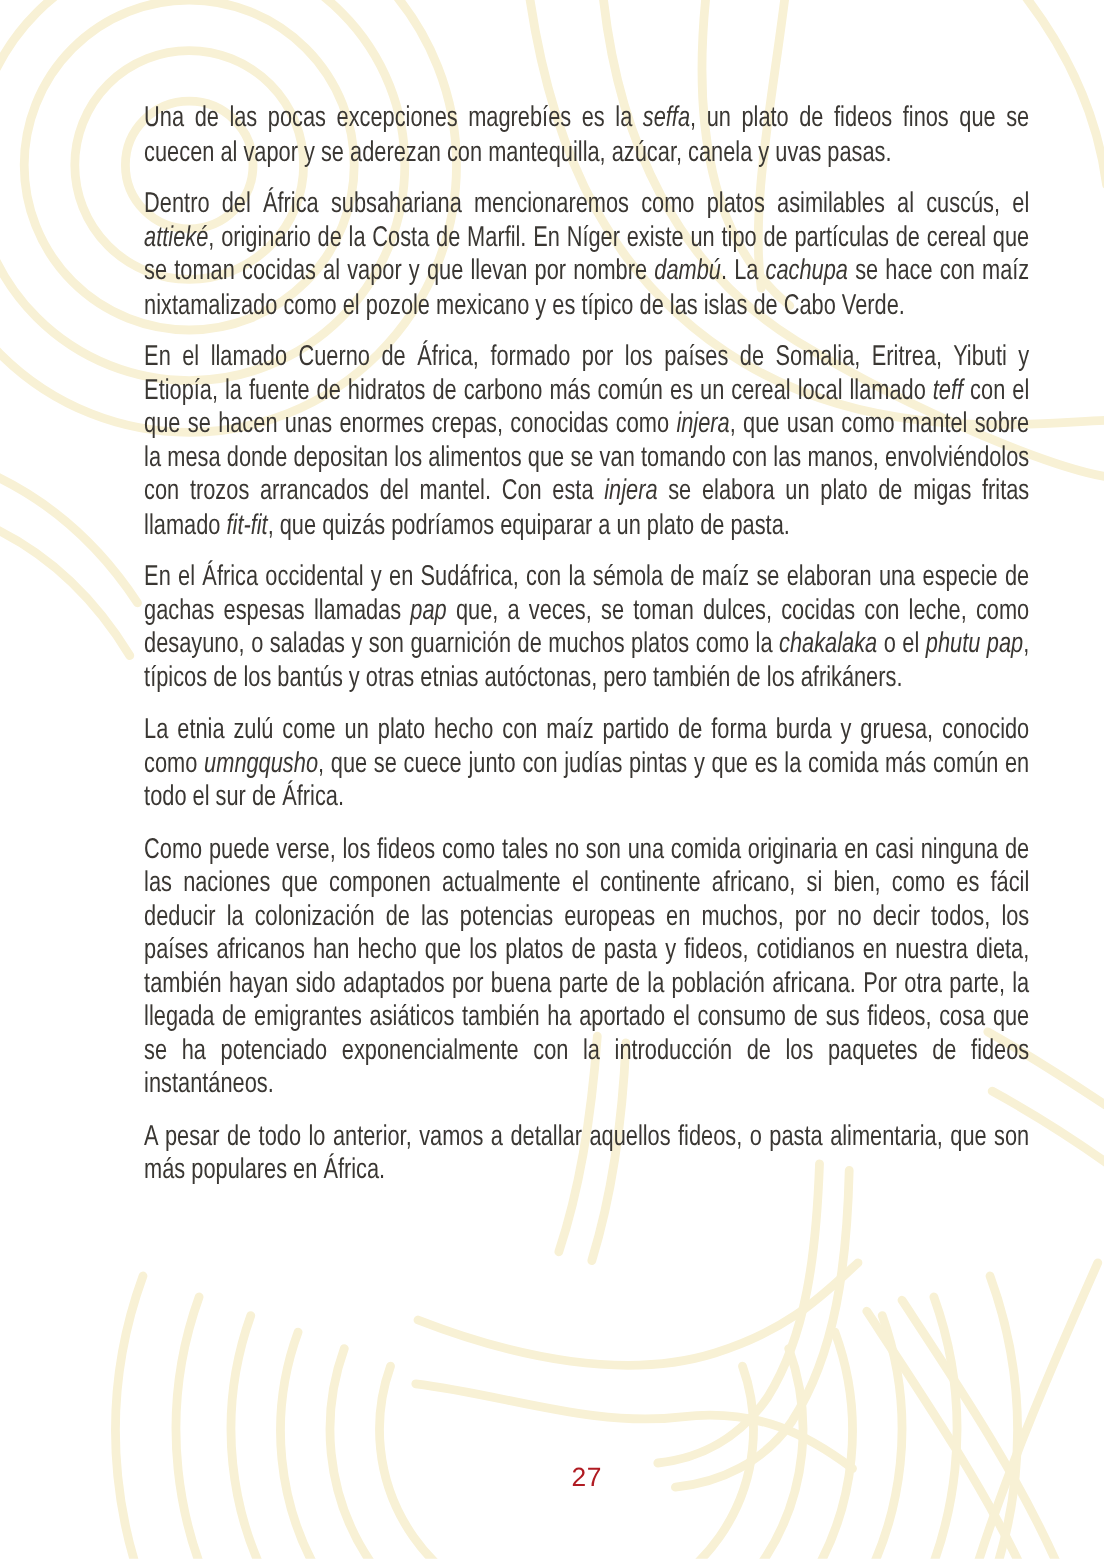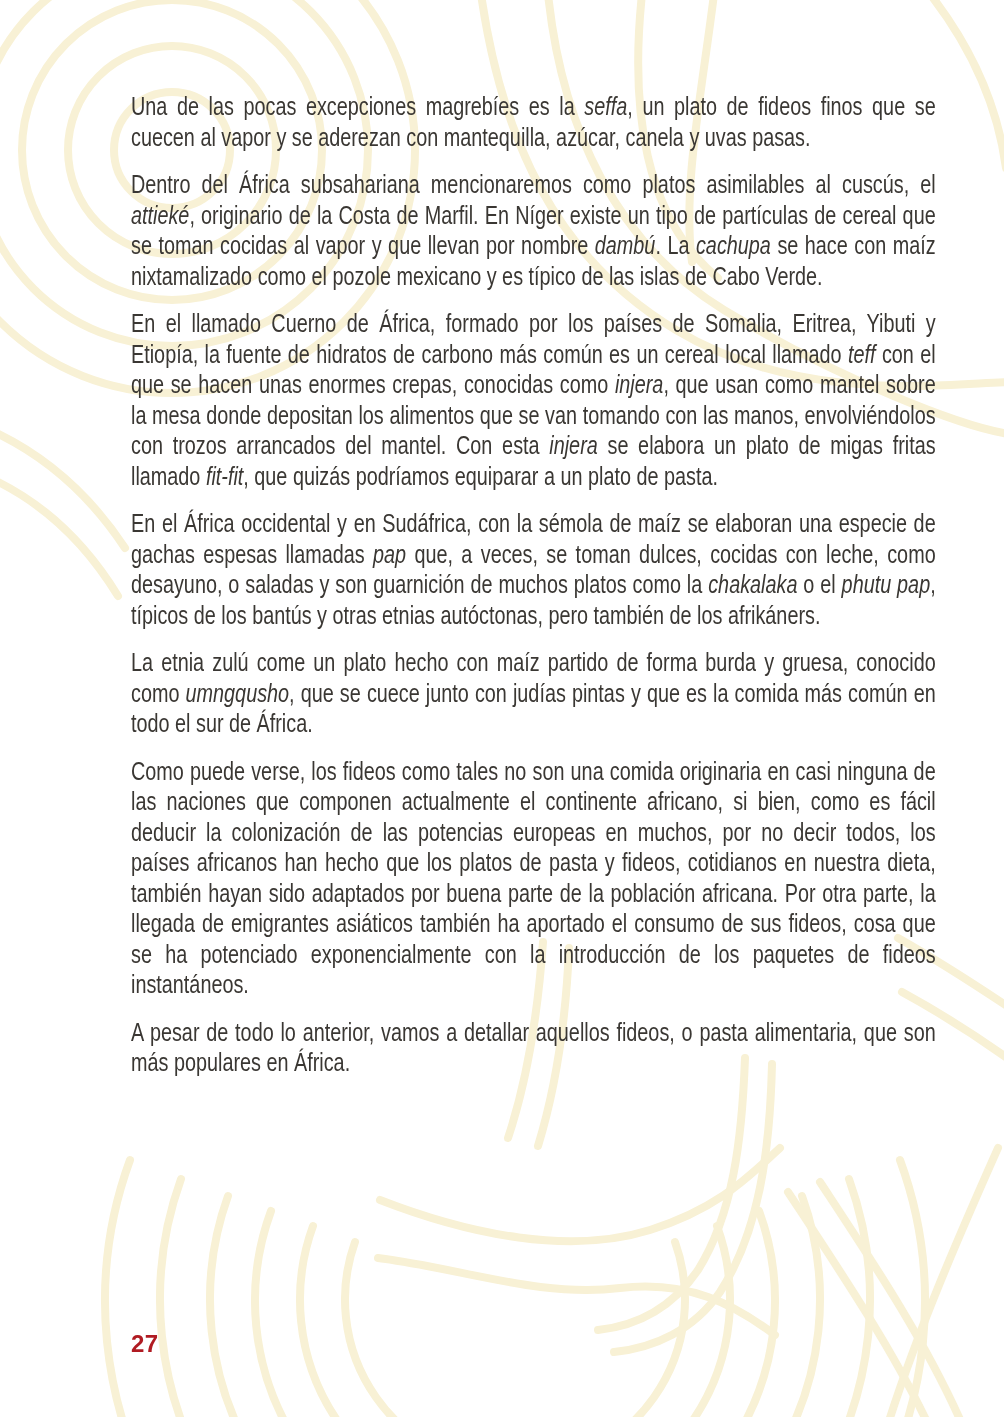--- a/index.html
+++ b/index.html
@@ -40,23 +40,24 @@
     margin:0 0 17px 0;
     text-align:justify;
     hyphens:auto;
     -webkit-hyphens:auto;
   }
   .text-block em{font-style:italic;}
   .page-number{
     position:absolute;
     left:131px;top:1330px;
     width:805px;
+    text-align:center;
     color:var(--pagenum);
     font-size:24px;
-    font-weight:700;
+    font-weight:400;
     letter-spacing:0.5px;
   }
 </style>
 </head>
 <body>
 
 <div class="page">
 
   <svg class="decor" viewBox="0 0 1004 1417" aria-hidden="true">
     <g>

